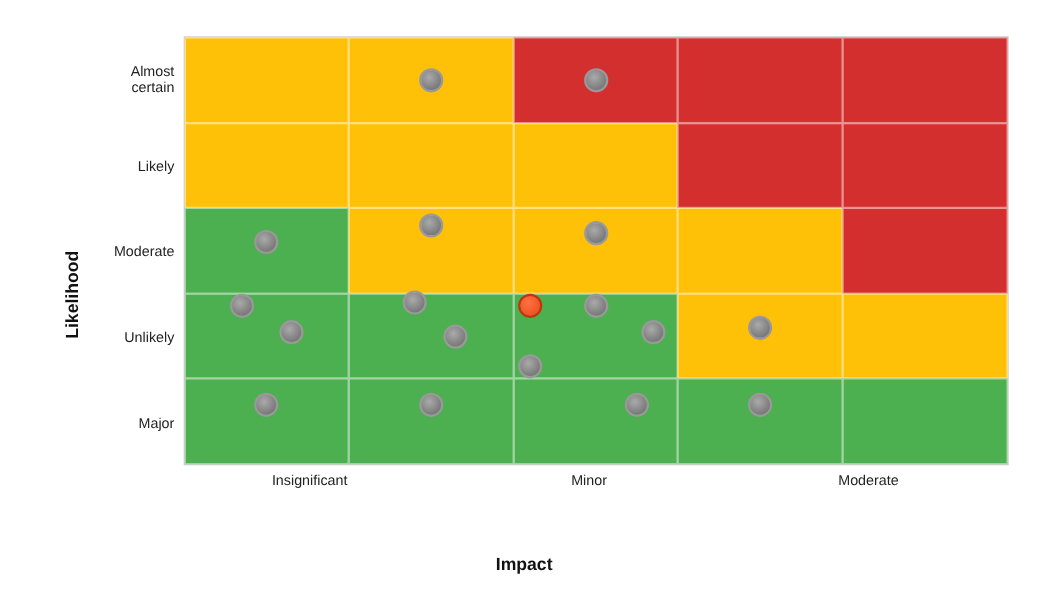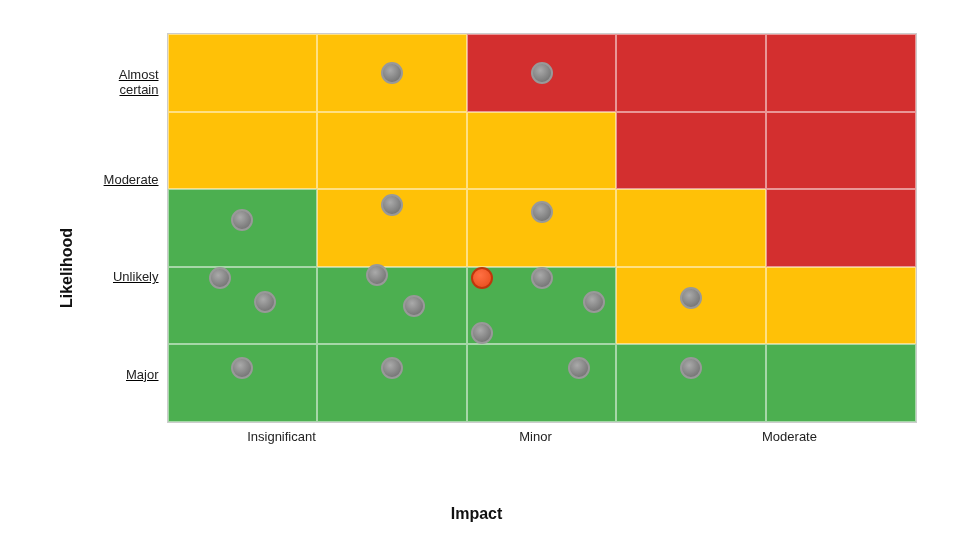--- a/index.html
+++ b/index.html
@@ -56,21 +56,20 @@
     }
     .cell {
       border: 1px solid rgba(255,255,255,0.5);
     }
 
     .y-tick-labels {
       position: absolute;
       top: 0; left: 0; width: 60px; bottom: 40px;
       display: flex;
       flex-direction: column;
-      text-decoration: underline;
     }
     .y-tick {
       flex: 1;
       display: flex;
       align-items: center;
       justify-content: flex-end;
       padding-right: 8px;
       font-size: 13px;
       color: #222;
       text-align: right;
@@ -110,20 +109,21 @@
 <body>
 
 <div class="chart-container">
   <span class="y-axis-label">Likelihood</span>
   <span class="x-axis-label">Impact</span>
 
   <div class="grid-wrapper">
 
     <div class="y-tick-labels">
     <div class="y-tick">Almost certain</div>
+        <div class="y-tick">Likely</div>
         <div class="y-tick">Moderate</div>
         <div class="y-tick">Unlikely</div>
         <div class="y-tick">Major</div>
       </div>
 
     <div class="x-tick-labels">
     <div class="x-tick">Insignificant</div>
         <div class="x-tick">Minor</div>
         <div class="x-tick">Moderate</div>
       </div>

